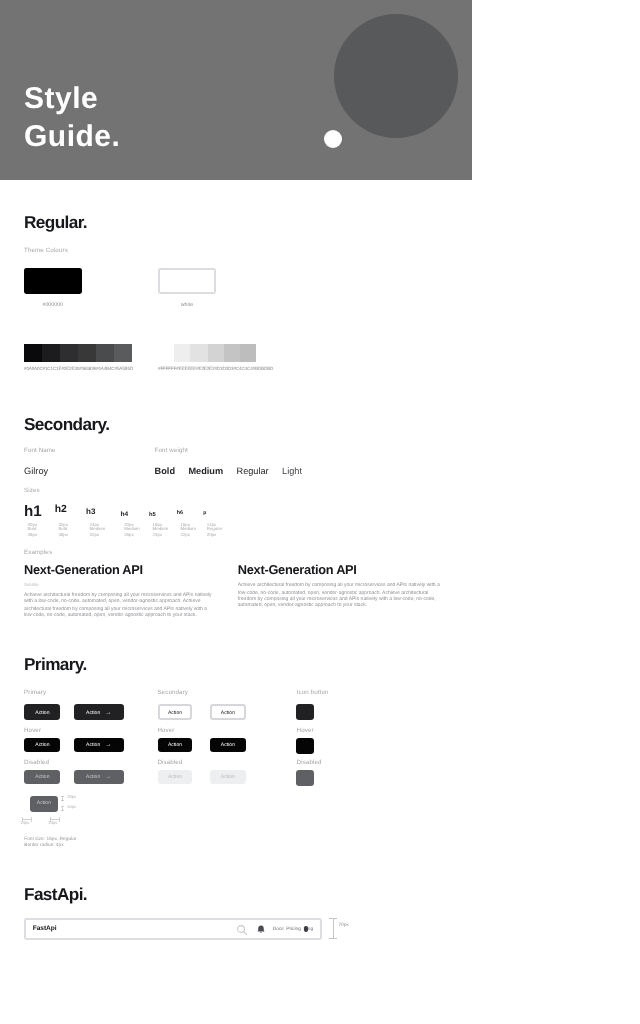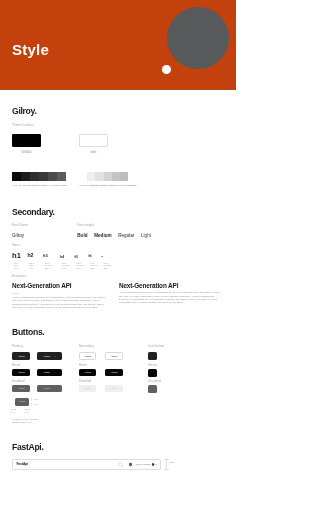--- a/index.html
+++ b/index.html
@@ -1,21 +1,21 @@
 <!DOCTYPE html>
 <html><head>
 <meta charset="utf-8">
 <style>
   * { box-sizing: border-box; margin:0; padding:0; }
   html,body { width:236px; height:512px; }
   body { font-family:"Liberation Sans", sans-serif; background:#ffffff; color:#15161a;
          overflow:hidden; position:relative; -webkit-font-smoothing:antialiased; }
 
   
-  .hero { position:absolute; left:0; top:0; width:236px; height:90px; background:#c2410c; overflow:hidden; }
+  .hero { position:absolute; left:0; top:0; width:236px; height:90px; background:#737373; overflow:hidden; }
   .hero h1 { position:absolute; left:12px; top:39.5px; font-size:15px; line-height:19px;
              font-weight:700; color:#fff; letter-spacing:0.25px; }
   .hero h1 span { display:block; }
   .big-circle  { position:absolute; left:167px; top:7px;  width:62px; height:62px; border-radius:50%; background:#58595b; }
   .small-circle{ position:absolute; left:162px; top:64.5px; width:9px; height:9px; border-radius:50%; background:#fff; }
 
   
   .sect-title { position:absolute; left:12px; font-size:8.6px; font-weight:700; letter-spacing:-0.3px; color:#17181c; }
   .mini { position:absolute; font-size:3.1px; line-height:3.6px; color:#a6a7ac; letter-spacing:0.06px; font-weight:400; }
 
@@ -84,26 +84,27 @@
   #tb-nav { position:absolute; left:136.4px; top:463.4px; font-size:2.4px; color:#6e6f74; white-space:nowrap; }
   #tb-nav span { margin-right:1.3px; }
   #tb-avatar { position:absolute; left:151.8px; top:463.2px; width:2.6px; height:2.6px; border-radius:50%; background:#3a3b40; }
 </style>
 </head>
 <body>
 
 <div class="hero">
   <h1>
     <span>Style</span>
+    <span>Guide.</span>
   </h1>
   <div class="big-circle"></div>
   <div class="small-circle"></div>
 </div>
 
-<div class="sect-title" id="colours-title">Gilroy.</div>
+<div class="sect-title" id="colours-title">Regular.</div>
 <div class="mini" id="theme-colours-label">Theme Colours</div>
 
 <div class="swatch" id="swatch-black"></div>
 <div class="swatch-label" id="swatch-black-label">#000000</div>
 <div class="swatch" id="swatch-white"></div>
 <div class="swatch-label" id="swatch-white-label">white</div>
 
 <div class="scale" id="scale-dark">
     <div style="background: rgb(10, 10, 12);"></div>
     <div style="background: rgb(28, 28, 30);"></div>
@@ -170,21 +171,21 @@
 
 <div class="mini" id="examples-label">Examples</div>
 
 <div class="ex-heading" id="ex-left-heading" style="left:12px; top:282px; font-size:6.4px; letter-spacing:-0.13px;">Next-Generation API</div>
 <div class="ex-sub" id="ex-left-sub" style="left:12px; top:291.6px;">Subtitle</div>
 <div class="ex-body" id="ex-left-body" style="left:12px; top:296.2px; width:95px;">Achieve architectural freedom by composing all your microservices and APIs natively with a low-code, no-code, automated, open, vendor-agnostic approach. Achieve architectural freedom by composing all your microservices and APIs natively with a low-code, no-code, automated, open, vendor-agnostic approach to your stack.</div>
 
 <div class="ex-heading" id="ex-right-heading" style="left:118.9px; top:282.2px; font-size:6.4px; letter-spacing:-0.13px;">Next-Generation API</div>
 <div class="ex-body" id="ex-right-body" style="left:118.9px; top:291.3px; width:105px;">Achieve architectural freedom by composing all your microservices and APIs natively with a low-code, no-code, automated, open, vendor-agnostic approach. Achieve architectural freedom by composing all your microservices and APIs natively with a low-code, no-code, automated, open, vendor-agnostic approach to your stack.</div>
 
-<div class="sect-title" id="buttons-title">Buttons.</div>
+<div class="sect-title" id="buttons-title">Primary.</div>
 
 <div class="mini" style="left:12px; top:345.2px;">Primary</div>
 <div class="mini" style="left:12px; top:364px;">Hover</div>
 <div class="mini" style="left:12px; top:380px;">Disabled</div>
 
 <div class="btn btn-dark" style="left:12.3px; top:352.4px; width:17.8px; height:8.1px;">
     <span>Action</span>
   </div>
 <div class="btn btn-dark" style="left:36.6px; top:352.4px; width:25.6px; height:8.1px;">
     <span>Action</span>

